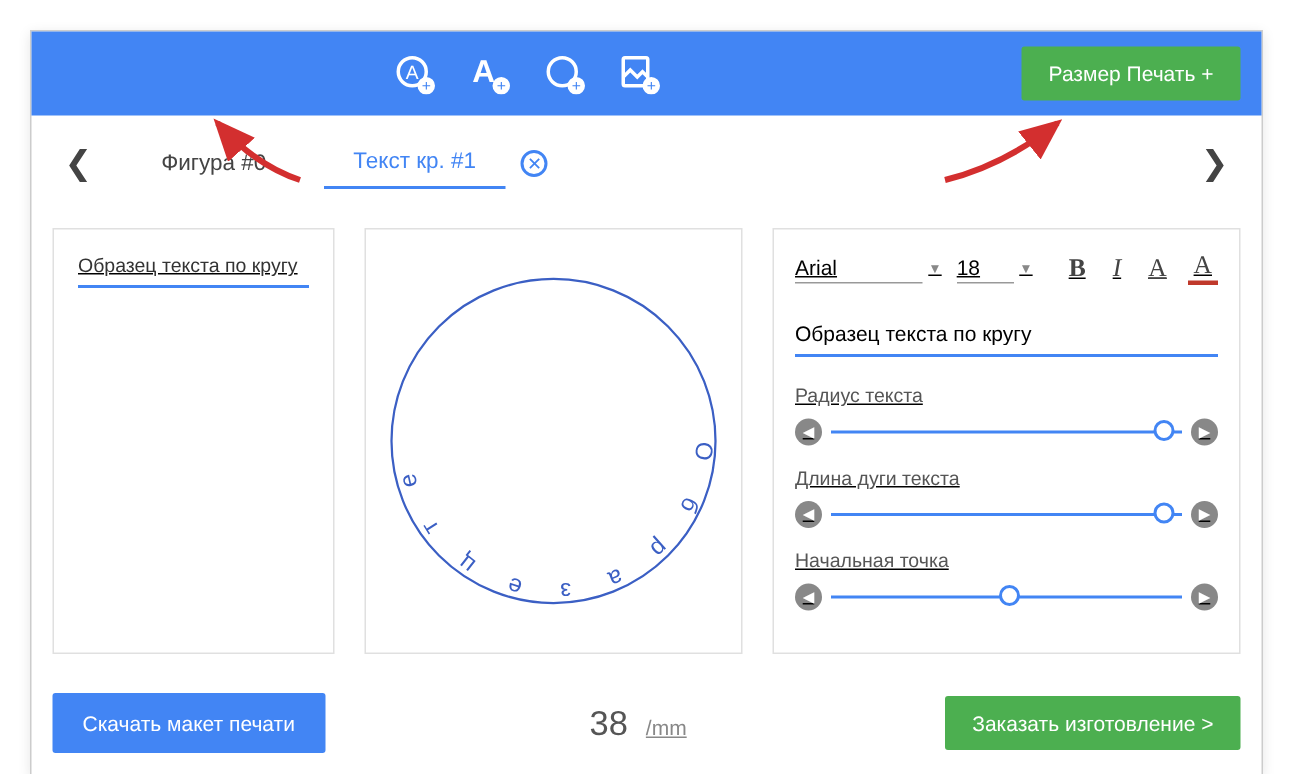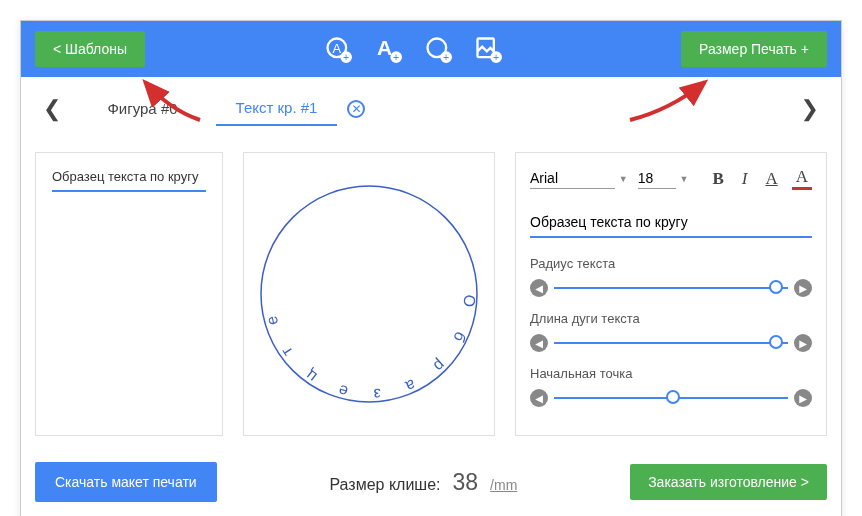--- a/index.html
+++ b/index.html
@@ -9,21 +9,21 @@
 .toolbar { background: #4285f4; padding: 10px 14px; display: flex; align-items: center; gap: 14px; }
 .btn-green { background: #4caf50; color: #fff; border: none; padding: 10px 18px; font-size: 14px; cursor: pointer; border-radius: 2px; }
 .toolbar-icons { display: flex; gap: 22px; margin: 0 auto; }
 .tool-icon { width: 28px; height: 28px; display: flex; align-items: center; justify-content: center; cursor: pointer; }
 .tool-icon svg { stroke: #fff; fill: none; stroke-width: 2; }
 .tabs { display: flex; align-items: center; padding: 14px; gap: 18px; }
 .nav-arrow { font-size: 22px; color: #444; cursor: pointer; padding: 0 8px; user-select: none; }
 .tab { padding: 8px 20px; font-size: 15px; color: #444; cursor: pointer; }
 .tab.active { color: #4285f4; border-bottom: 2px solid #4285f4; }
 .tab-close { color: #4285f4; border: 2px solid #4285f4; border-radius: 50%; width: 18px; height: 18px; display: inline-flex; align-items: center; justify-content: center; font-size: 12px; cursor: pointer; margin-left: -8px; }
-.content { display: flex; gap: 20px; padding: 12px 14px; }
+.content { display: flex; gap: 20px; padding: 12px 14px; text-decoration: underline; }
 .panel-left { width: 200px; background: #fff; border: 1px solid #e0e0e0; padding: 16px; }
 .panel-left .label { font-size: 13px; color: #333; padding-bottom: 6px; border-bottom: 2px solid #4285f4; }
 .panel-center { flex: 1; background: #fff; border: 1px solid #e0e0e0; padding: 10px; display: flex; align-items: center; justify-content: center; position: relative; }
 .circle-preview { position: relative; width: 230px; height: 230px; }
 .circle-preview svg { width: 100%; height: 100%; }
 .panel-right { width: 312px; background: #fff; border: 1px solid #e0e0e0; padding: 14px; }
 .font-row { display: flex; align-items: center; gap: 10px; margin-bottom: 18px; }
 .font-select { border: none; border-bottom: 1px solid #999; font-size: 14px; padding: 2px 0; width: 90px; background: transparent; cursor: pointer; }
 .size-select { border: none; border-bottom: 1px solid #999; font-size: 14px; padding: 2px 0; width: 40px; background: transparent; cursor: pointer; }
 .dd-caret { font-size: 9px; color: #888; margin-left: -6px; }
@@ -42,21 +42,20 @@
 .size-val { font-size: 23px; color: #555; padding: 0 4px; }
 .size-unit { font-size: 14px; color: #888; text-decoration: underline; }
 .arrow-red { position: absolute; pointer-events: none; z-index: 100; }
 </style>
 </head>
 <body>
 
 <div class="app">
 
   <div class="toolbar">
-    <button class="btn-green">&lt;  Шаблоны</button>
     <div class="toolbar-icons">
       <div class="tool-icon">
         <svg viewBox="0 0 24 24">
             <circle cx="11" cy="11" r="8"></circle>
             <text x="11" y="15" font-size="11" fill="#fff" stroke="none" text-anchor="middle">A</text>
             <circle cx="19" cy="19" r="4" fill="#fff" stroke="#fff"></circle>
             <text x="19" y="22" font-size="9" fill="#4285f4" stroke="none" text-anchor="middle">+</text>
           </svg>
       </div>
       <div class="tool-icon">
@@ -159,21 +158,20 @@
             </div>
           <div class="slider-btn">▶</div>
         </div>
       </div>
     </div>
   </div>
 
   <div class="footer">
     <button class="btn-blue">Скачать макет печати</button>
     <div class="size-info">
-      <span>Размер клише:</span>
       <span class="size-val">38</span>
       <span class="size-unit">/mm</span>
     </div>
     <button class="btn-green">Заказать изготовление &gt;</button>
   </div>
 </div>
 
 <svg class="arrow-red" style="left:130px; top:70px;" width="80" height="60">
   <defs>
       <marker id="ah1" markerWidth="8" markerHeight="8" refX="6" refY="3" orient="auto">

